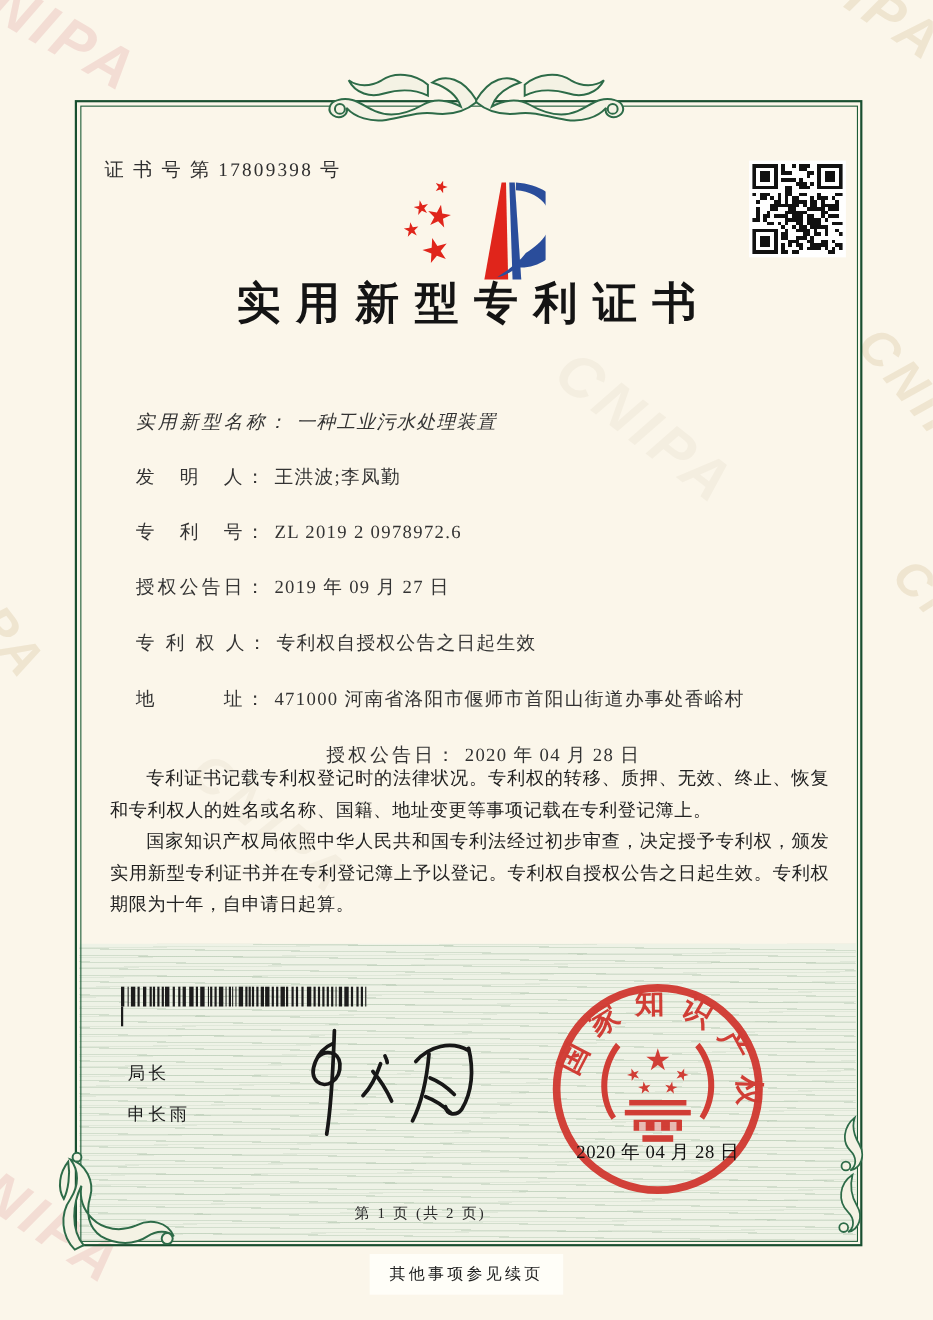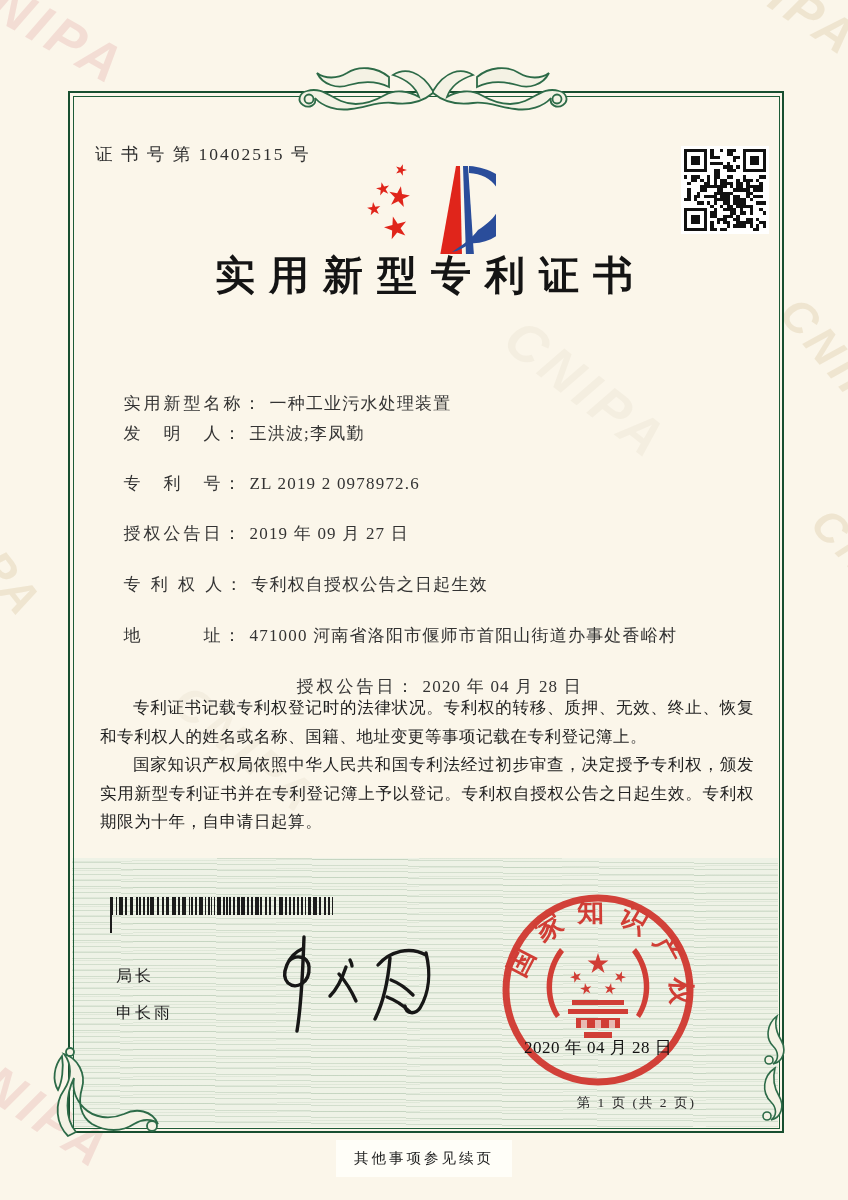--- a/index.html
+++ b/index.html
@@ -58,21 +58,21 @@
   .barcode{position:absolute;left:110px;top:897px;width:228px;height:18px;z-index:3;font-size:0;}
   .barcode i{display:inline-block;height:100%;background:#1c1c1c;}
   .signer{position:absolute;left:116px;font-size:16px;letter-spacing:3px;color:#1c1c1c;z-index:3;}
   .sig{position:absolute;left:238px;top:933px;z-index:3;}
   .seal{position:absolute;left:498px;top:890px;z-index:4;opacity:.93;}
   .seal-date{
     position:absolute;left:498px;top:1036px;width:200px;text-align:center;
     font-size:17px;letter-spacing:.5px;color:#111;z-index:5;white-space:nowrap;
   }
   .page-info{
-    position:absolute;left:68px;top:1094px;width:628px;text-align:right;
+    position:absolute;left:68px;top:1094px;width:628px;text-align:center;
     font-size:13.5px;letter-spacing:2px;color:#2a2a2a;z-index:3;
   }
   .footer-chip{
     position:absolute;left:50%;top:1140px;transform:translateX(-50%);
     background:#fffef8;padding:9px 18px;font-size:14.5px;letter-spacing:3px;color:#222;z-index:3;
   }
   .orn{position:absolute;z-index:2;pointer-events:none;}
   .qr-box{position:absolute;left:681px;top:146px;width:88px;height:88px;background:#fff;z-index:3;padding:3px;box-sizing:border-box;}
   .logo{position:absolute;left:366px;top:144px;z-index:3;}
 </style>
@@ -118,21 +118,21 @@
 
 <svg class="orn" style="left:733px;top:1012px;" width="52" height="112" viewBox="0 0 52 112">
   <g fill="#f4f2e4" stroke="#2d6b48" stroke-width="1.6" stroke-linecap="round">
     <path d="M44,4 C34,12 32,26 40,34 C46,40 46,48 40,52 C50,50 54,38 48,28 C42,18 42,10 44,4 Z"></path>
     <path d="M42,56 C30,64 28,80 38,90 C44,96 44,104 38,108 C48,106 52,94 46,84 C40,74 40,64 42,56 Z"></path>
     <circle cx="36" cy="48" r="4"></circle>
     <circle cx="34" cy="104" r="4"></circle>
   </g>
 </svg>
 
-<div class="cert-no">证 书 号 第 10402515 号</div>
+<div class="cert-no">证 书 号 第 17809398 号</div>
 
 <svg class="logo" width="130" height="110" viewBox="0 0 130 110">
   <defs>
     <path id="star" d="M0,-1 L0.2245,-0.309 L0.951,-0.309 L0.3633,0.118 L0.5878,0.809 L0,0.382 L-0.5878,0.809 L-0.3633,0.118 L-0.951,-0.309 L-0.2245,-0.309 Z"></path>
   </defs>
 
   <polygon points="90,22 94,22 96,112 74,112" fill="#e0251b"></polygon>
 
   <polygon points="97,22 102,22 108,112 100,112" fill="#2a4d9b"></polygon>
 
@@ -372,21 +372,21 @@
       <rect x="24" y="8" width="1" height="1" fill="#111"></rect>
       <rect x="24" y="16" width="1" height="1" fill="#111"></rect>
       <rect x="24" y="19" width="1" height="1" fill="#111"></rect>
       <rect x="24" y="22" width="1" height="1" fill="#111"></rect>
       <rect x="24" y="23" width="1" height="1" fill="#111"></rect>
     </svg>
 </div>
 
 <div class="title">实用新型专利证书</div>
 
-<div class="frow" style="top:372px;">
+<div class="frow" style="top:352px;font-style:italic;">
   <span class="flabel">实用新型名称：</span><span class="fvalue">一种工业污水处理装置</span>
 </div>
 <div class="frow" style="top:402px;">
   <span class="flabel">发　明　人：</span><span class="fvalue">王洪波;李凤勤</span>
 </div>
 <div class="frow" style="top:452px;">
   <span class="flabel">专　利　号：</span><span class="fvalue">ZL 2019 2 0978972.6</span>
 </div>
 <div class="frow" style="top:502px;">
   <span class="flabel">授权公告日：</span><span class="fvalue">2019 年 09 月 27 日</span>

